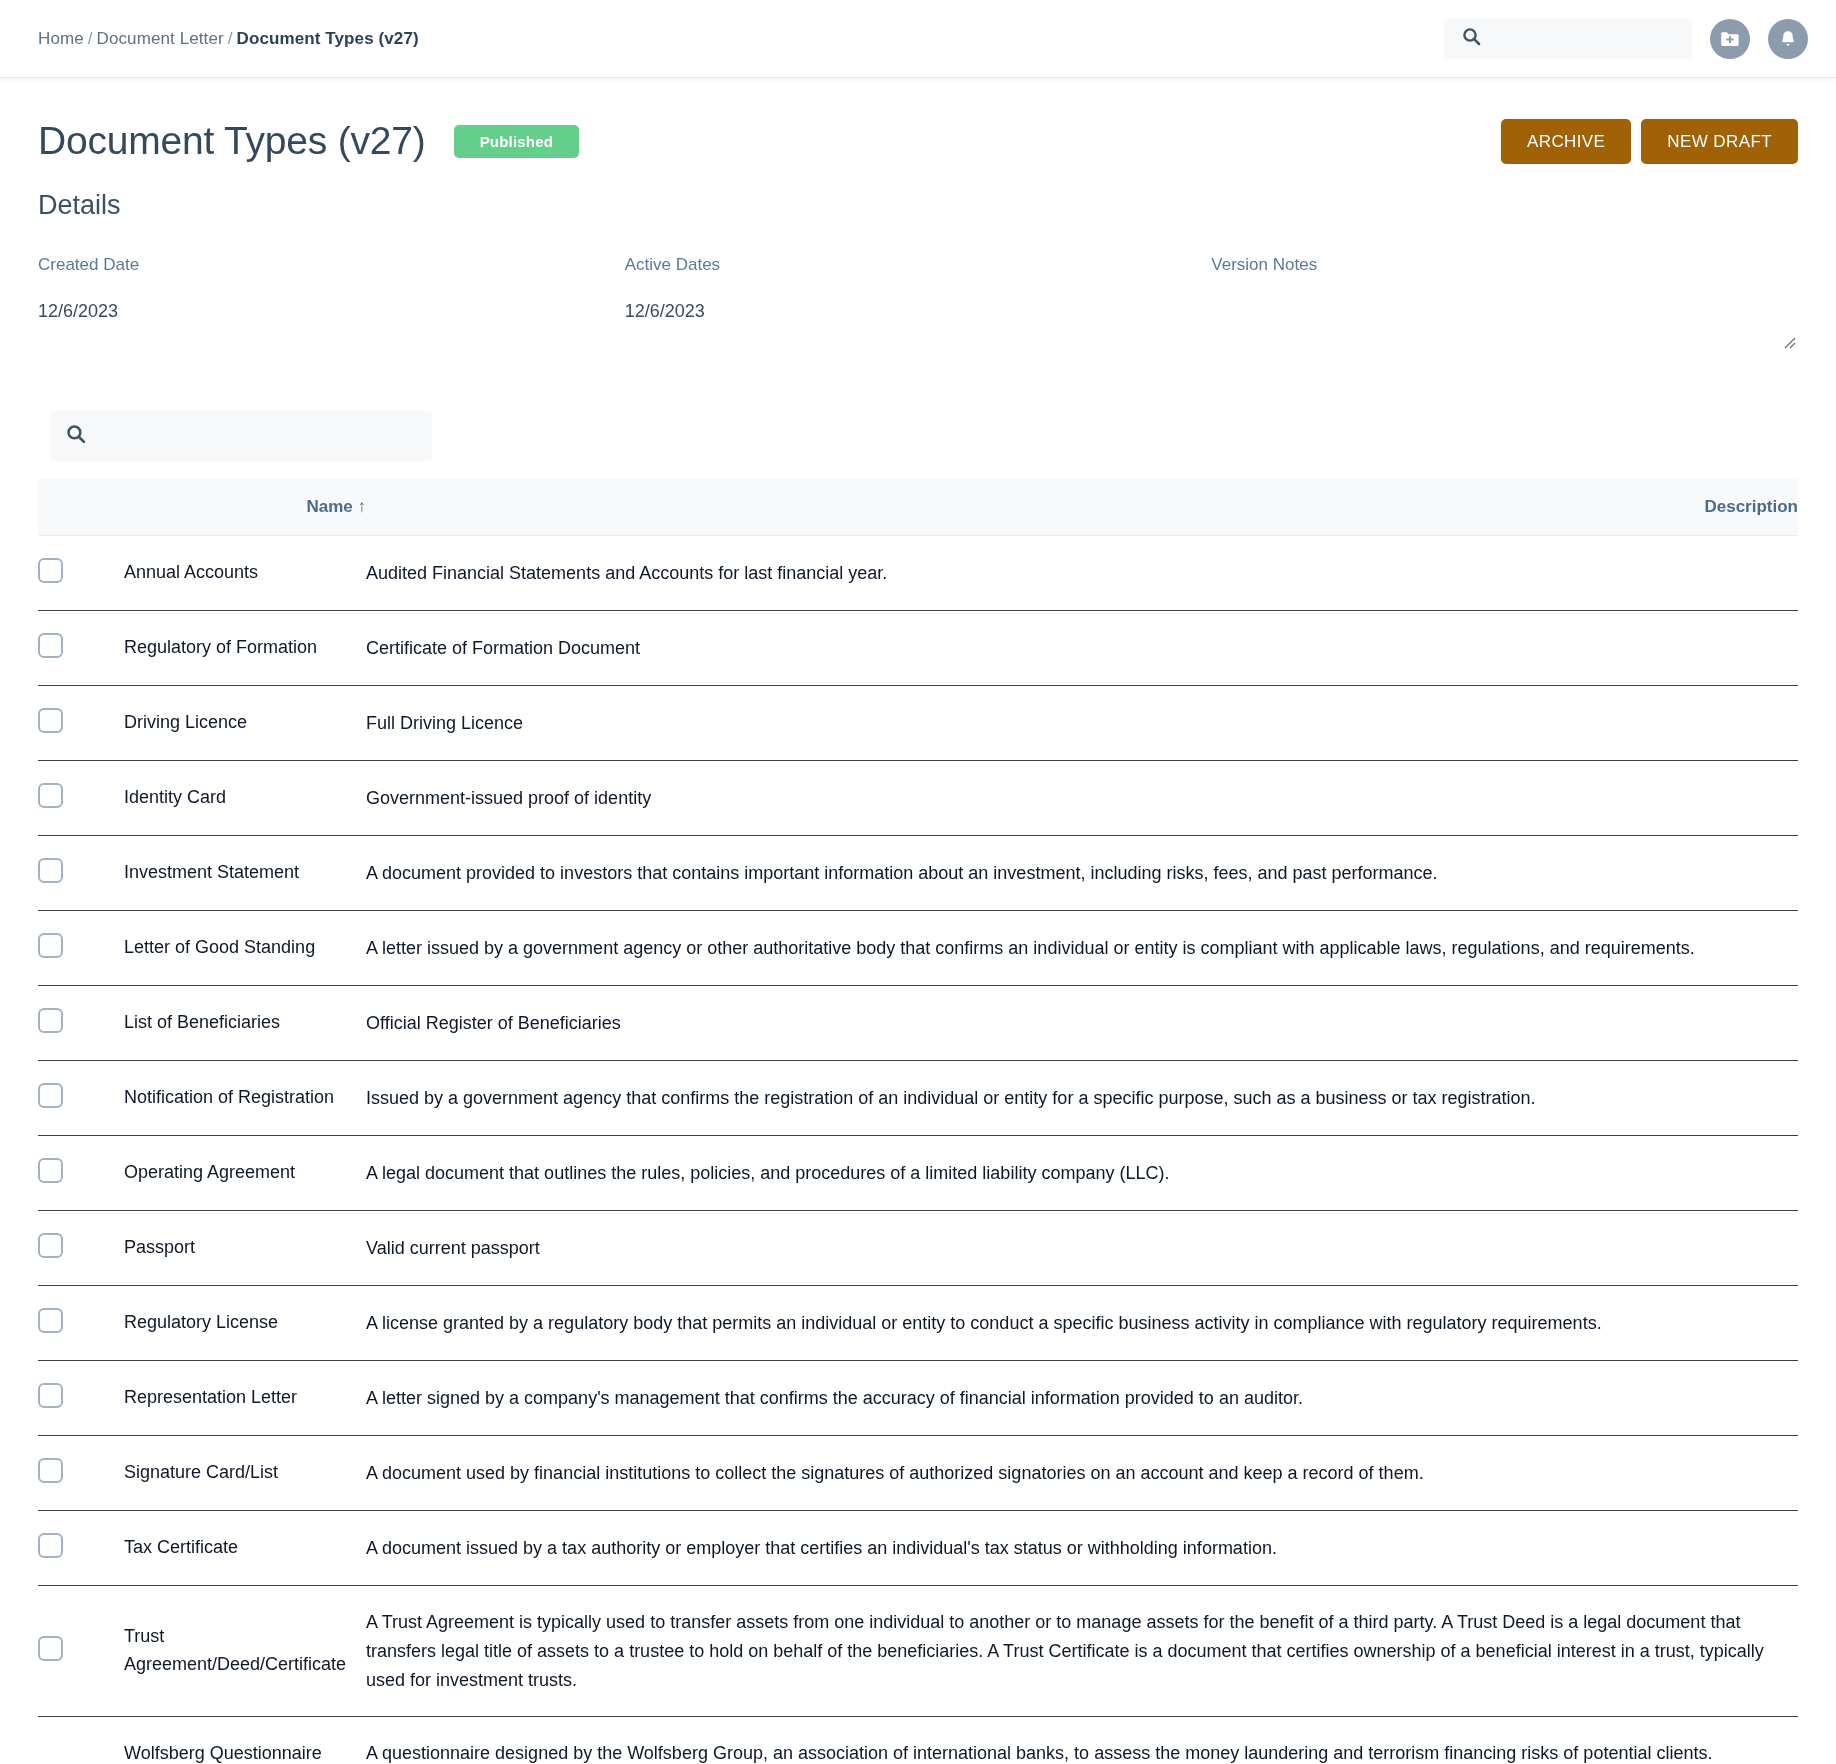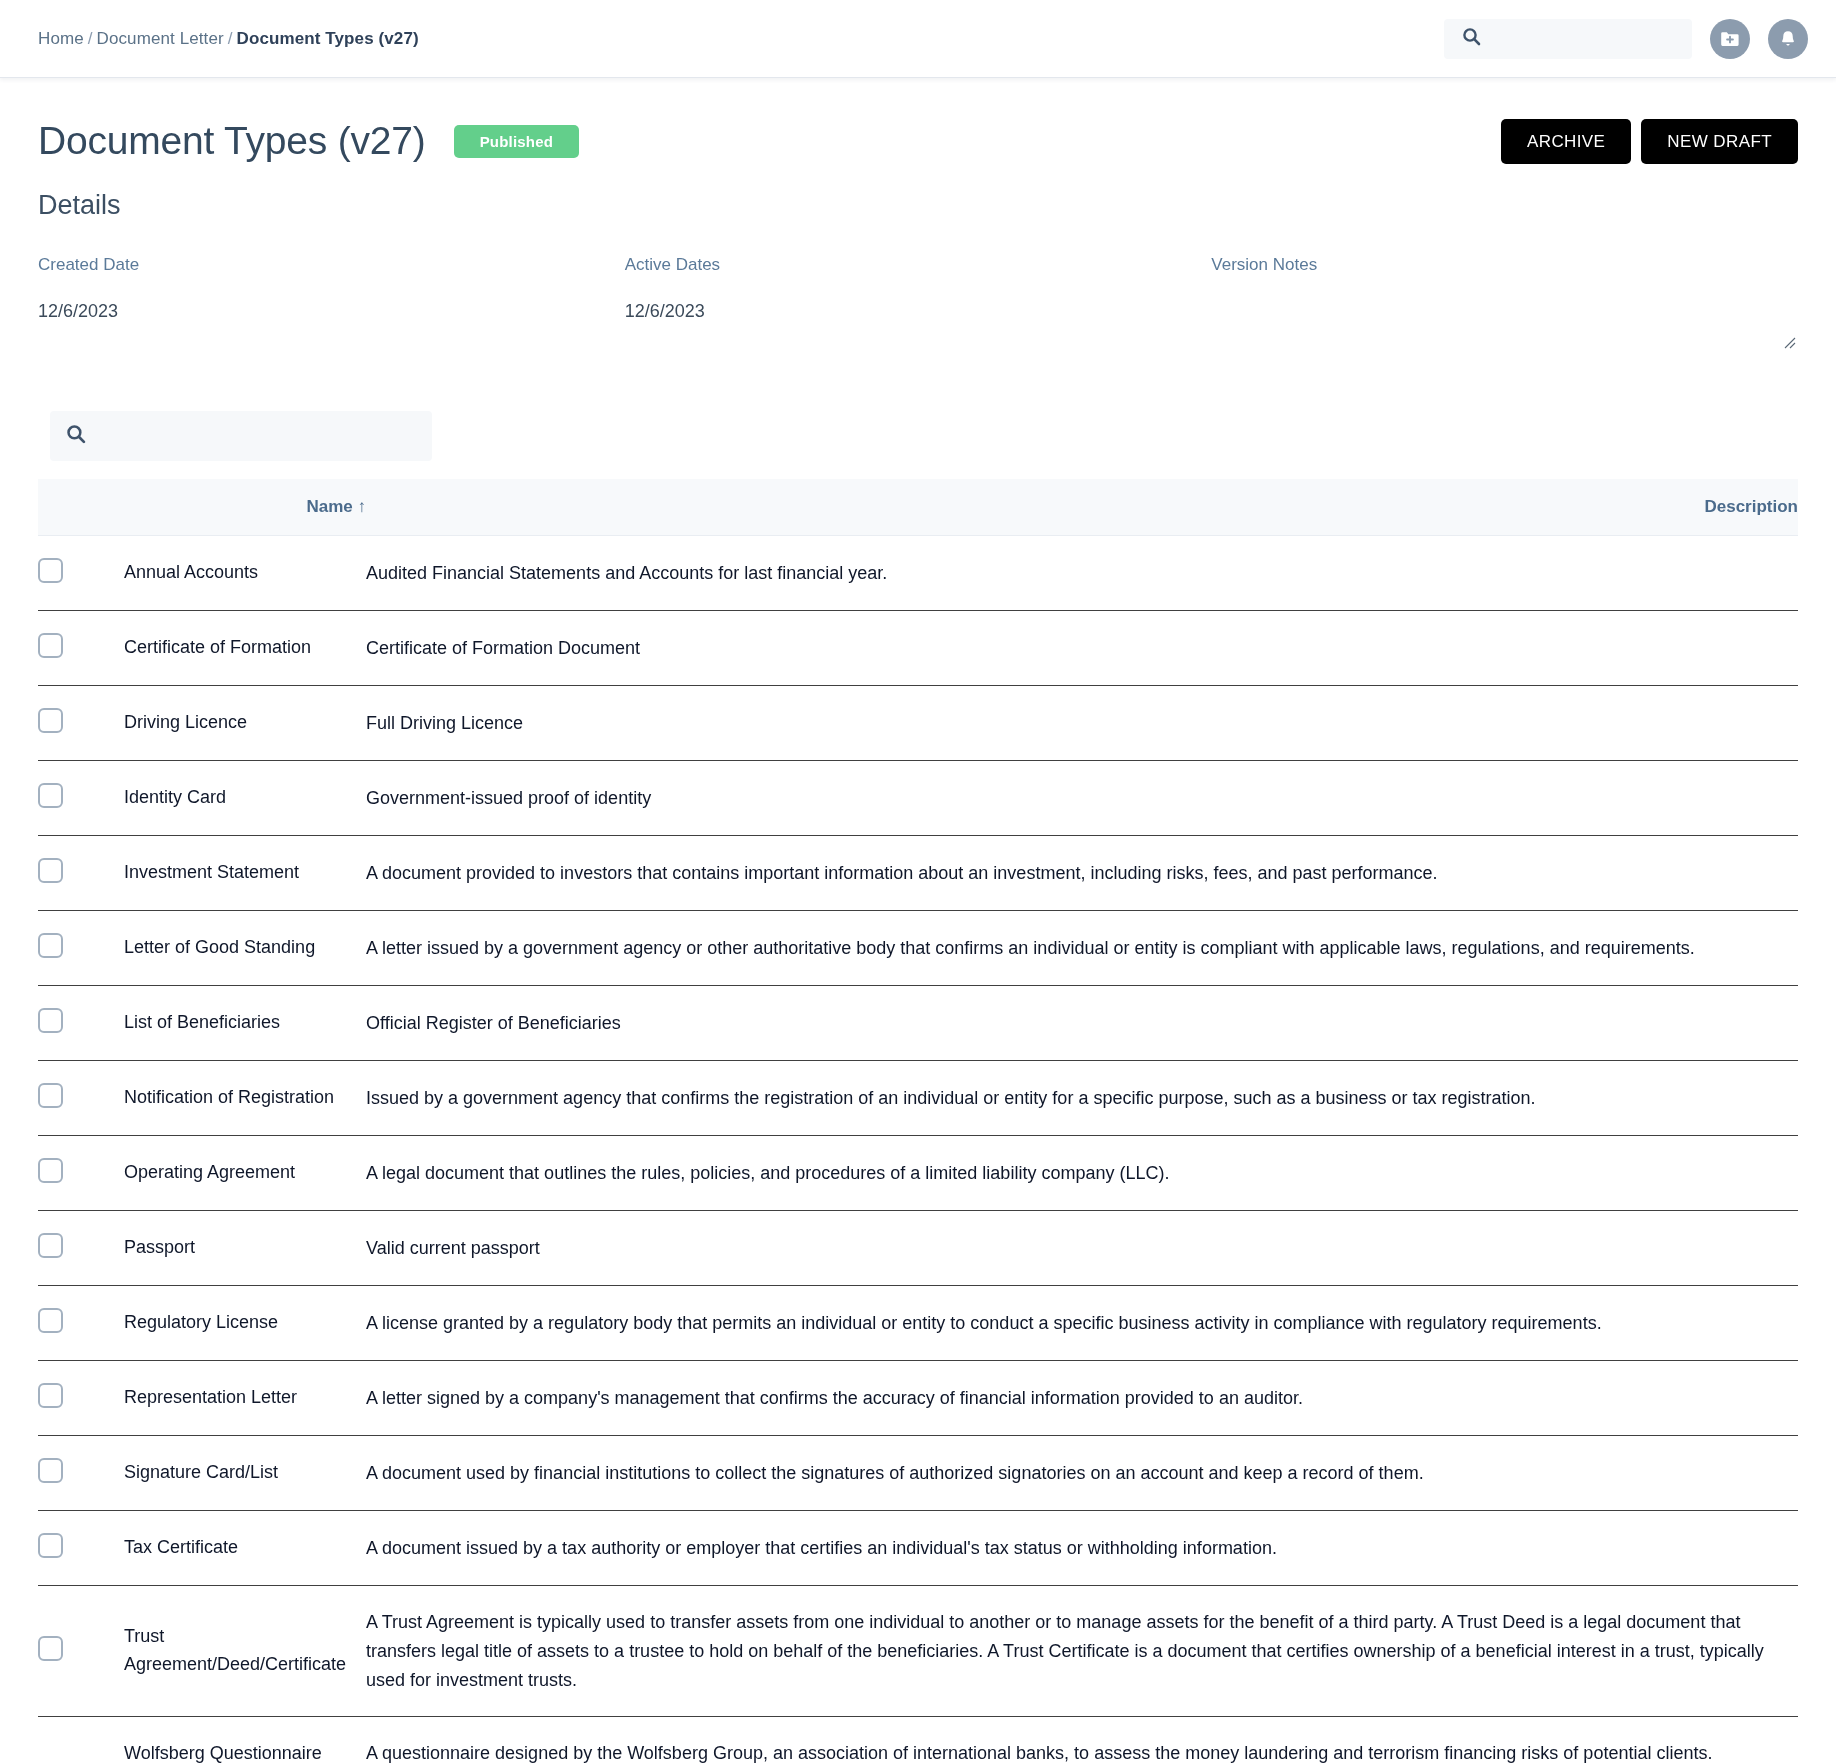--- a/index.html
+++ b/index.html
@@ -93,21 +93,21 @@
     padding: 9px 26px;
     line-height: 1;
     letter-spacing: .2px;
   }
   .title-actions {
     margin-left: auto;
     display: flex;
     gap: 10px;
   }
   .btn-primary {
-    background: #000000;
+    background: #a16207;
     color: #ffffff;
     border: none;
     border-radius: 5px;
     font-family: "Liberation Sans", sans-serif;
     font-size: 17px;
     letter-spacing: .4px;
     padding: 14px 26px;
     cursor: pointer;
     line-height: 1;
   }
@@ -303,21 +303,21 @@
         </tr>
       </thead>
       <tbody id="tbody">
           <tr>
             <td class="col-check"><span class="cb"></span></td>
             <td class="col-name">Annual Accounts</td>
             <td class="col-desc">Audited Financial Statements and Accounts for last financial year.</td>
           </tr>
           <tr>
             <td class="col-check"><span class="cb"></span></td>
-            <td class="col-name">Certificate of Formation</td>
+            <td class="col-name">Regulatory of Formation</td>
             <td class="col-desc">Certificate of Formation Document</td>
           </tr>
           <tr>
             <td class="col-check"><span class="cb"></span></td>
             <td class="col-name">Driving Licence</td>
             <td class="col-desc">Full Driving Licence</td>
           </tr>
           <tr>
             <td class="col-check"><span class="cb"></span></td>
             <td class="col-name">Identity Card</td>

